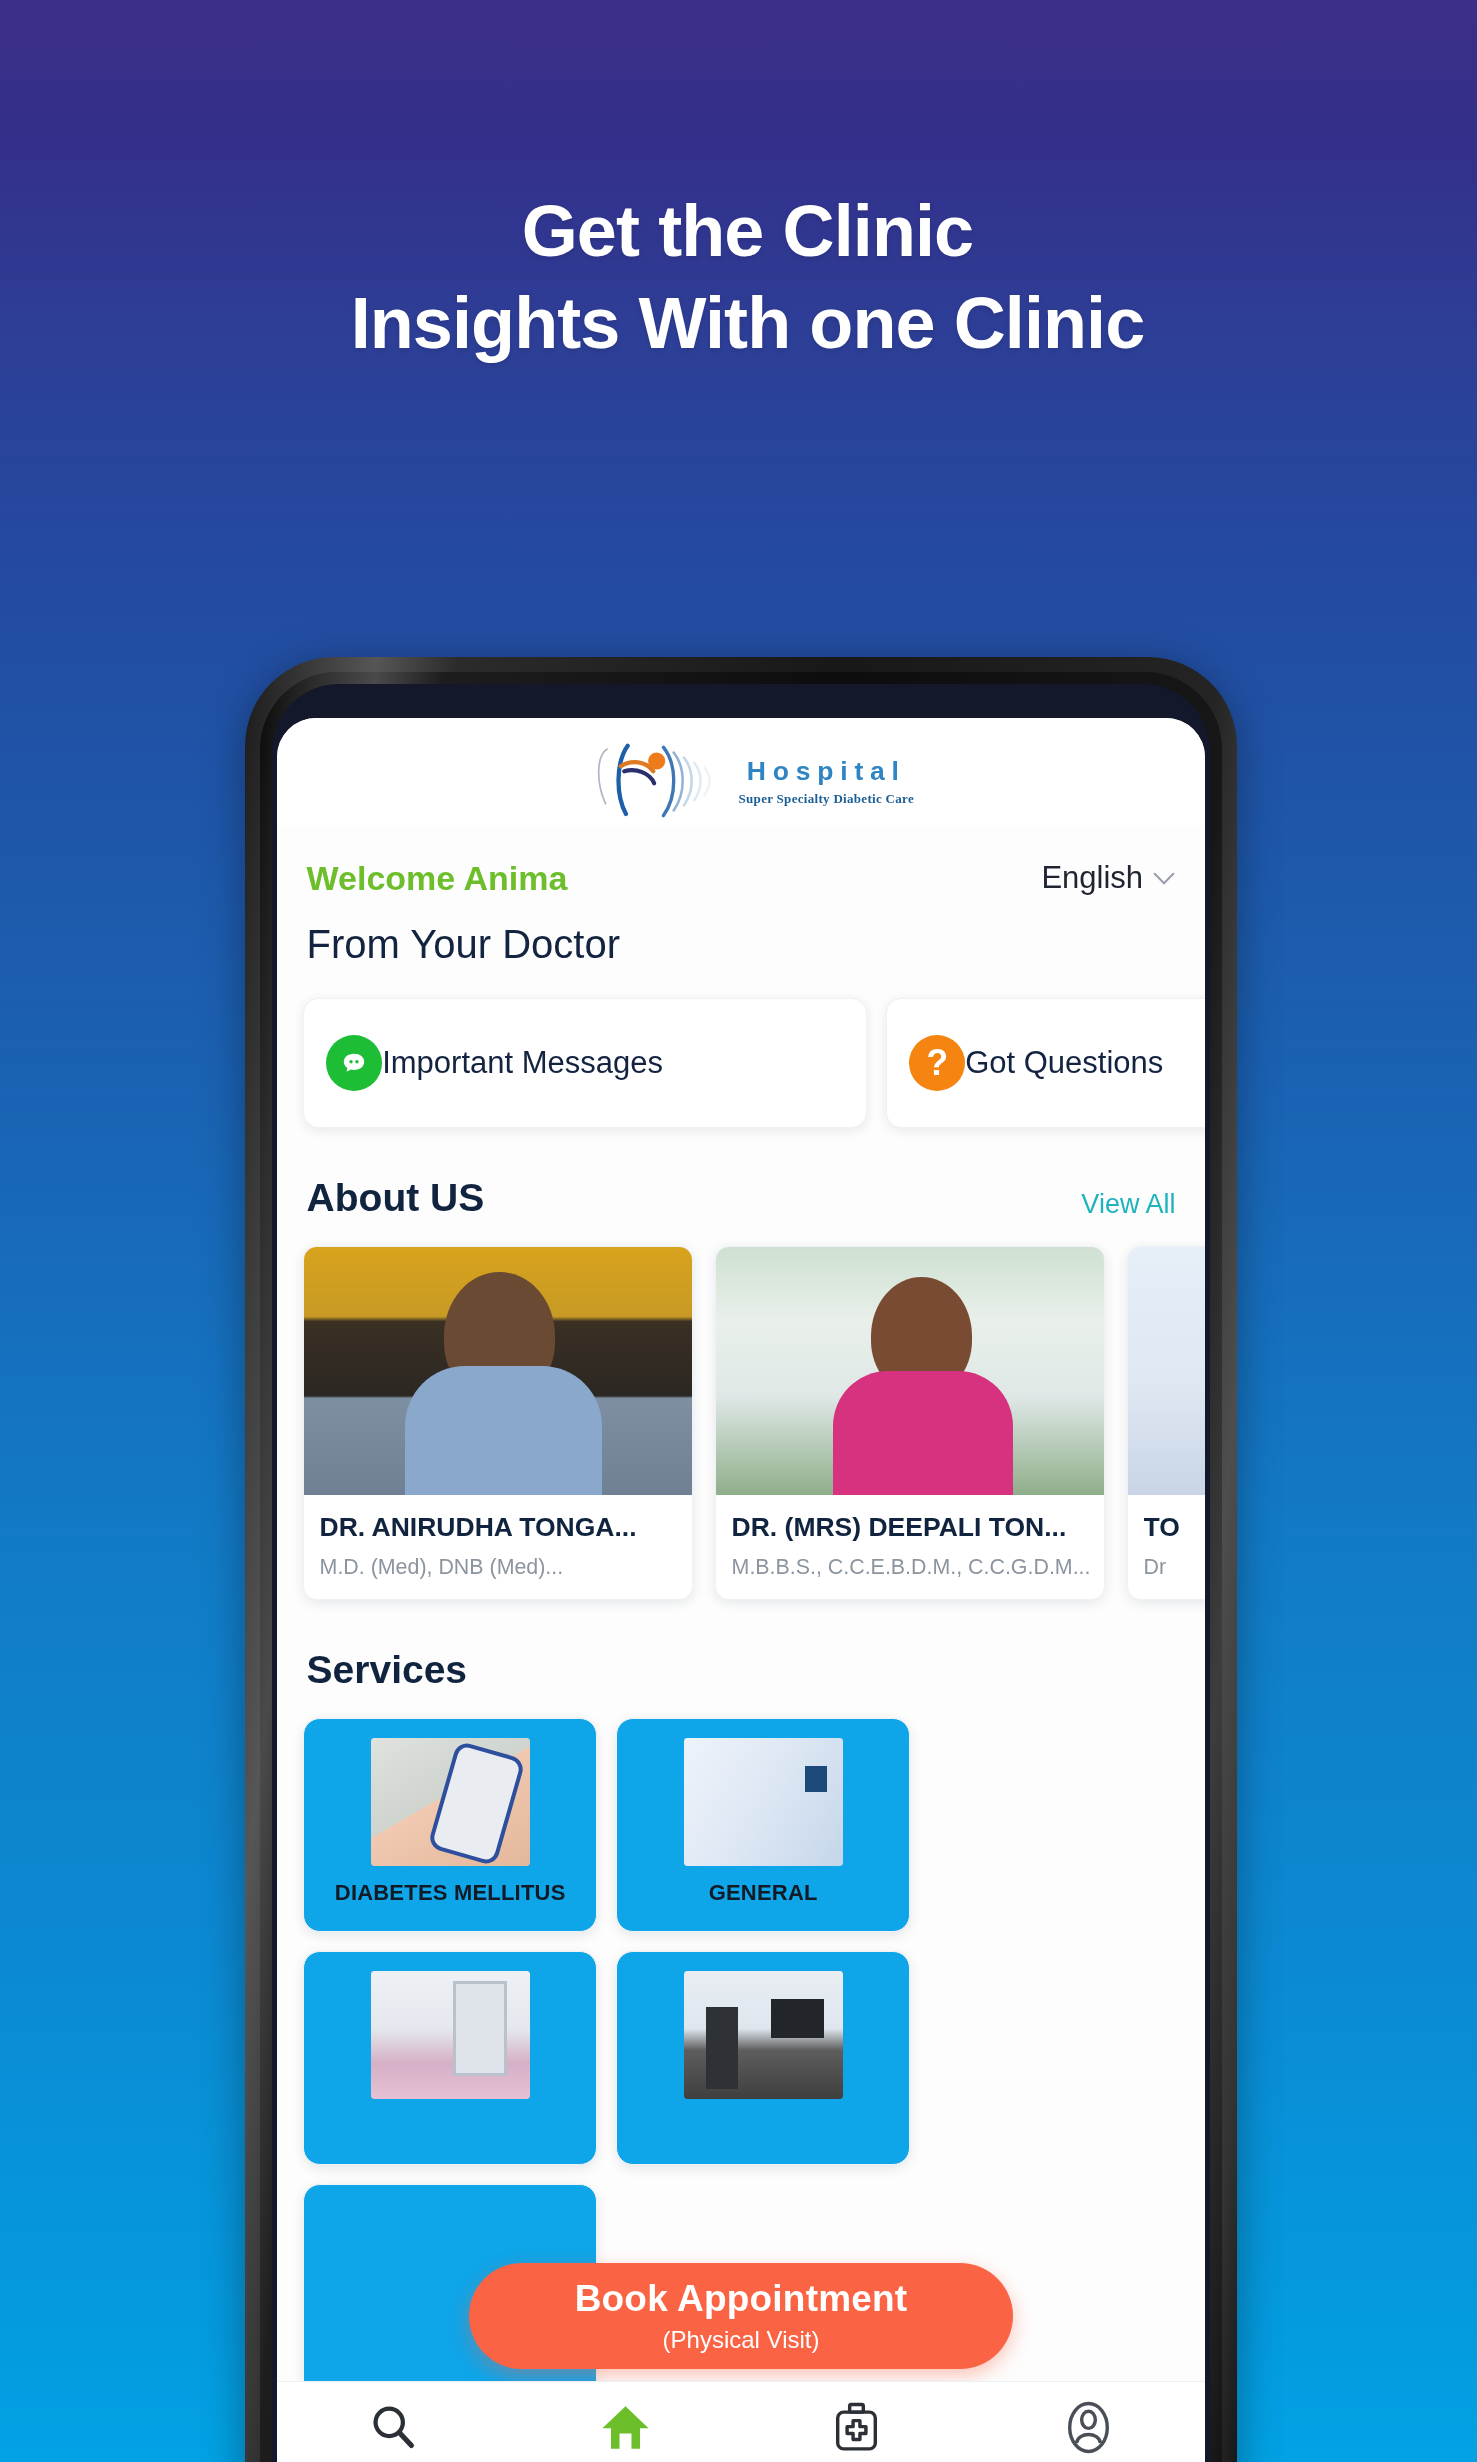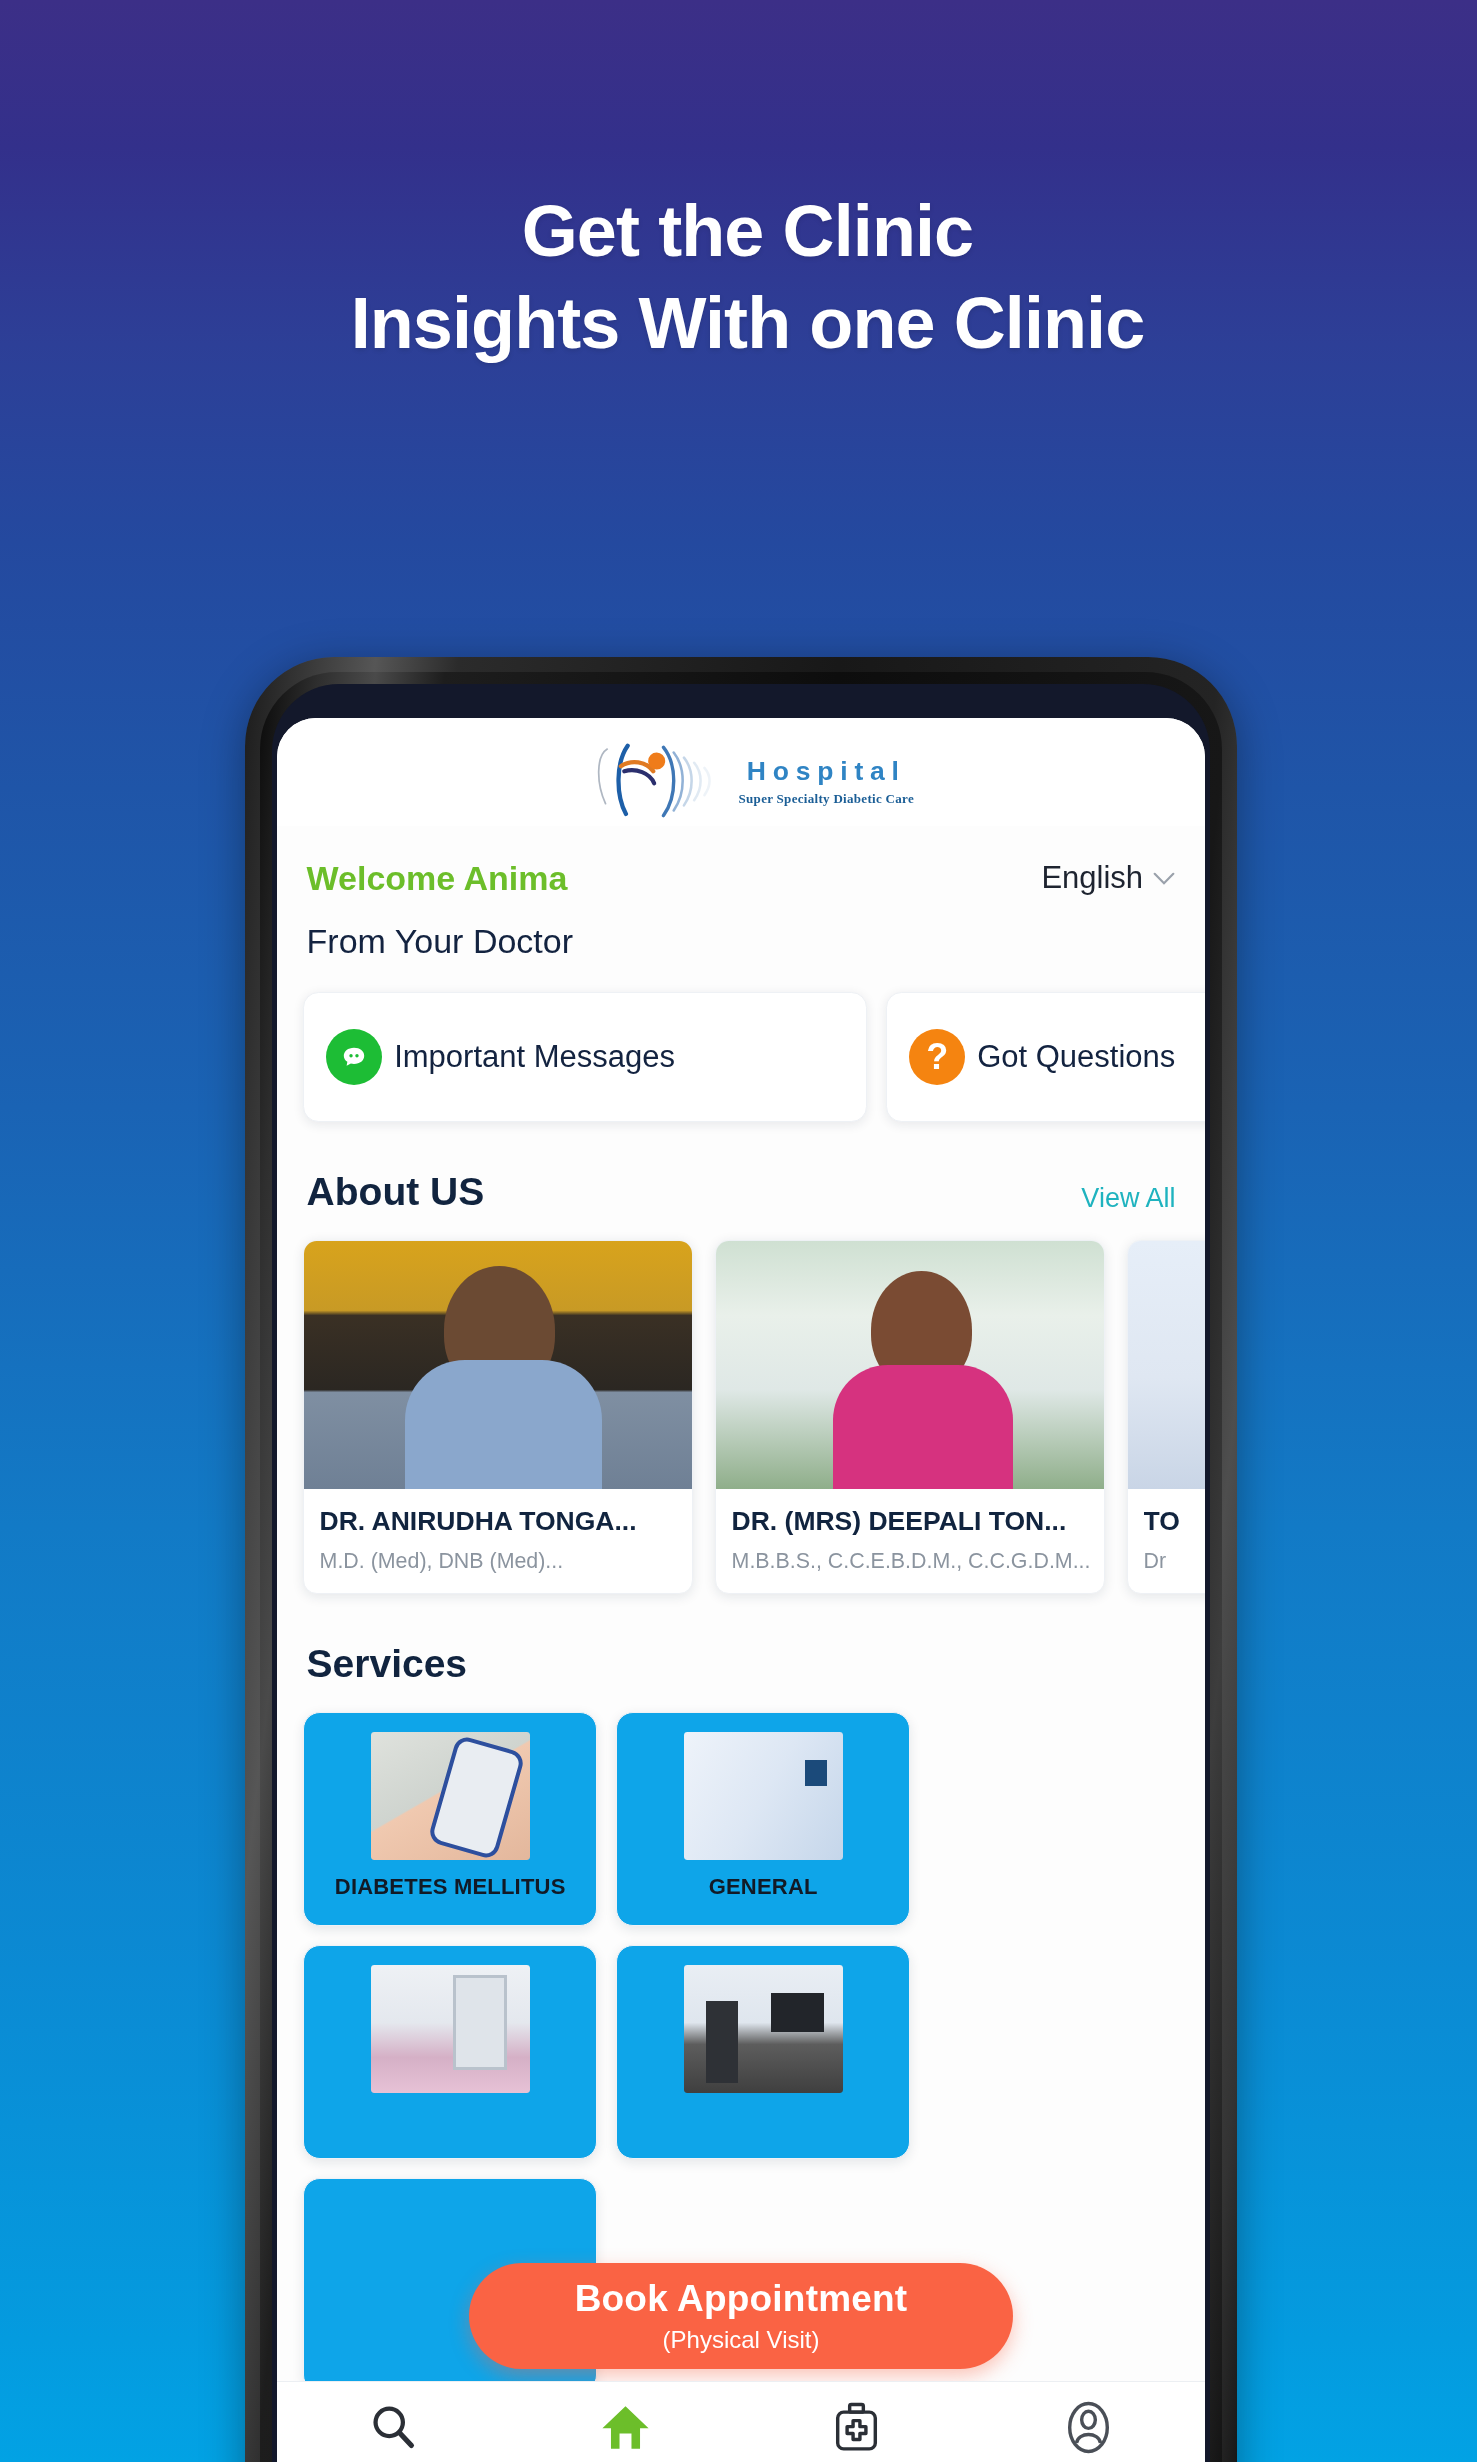--- a/index.html
+++ b/index.html
@@ -108,31 +108,31 @@
   .welcome-row {
     display: flex; align-items: center; justify-content: space-between;
     padding: 32.5px 5.1px 0 5.1px;
   }
   .welcome-name { color: #6cbe2a; font-size: 34px; font-weight: 700; }
   .lang { display: flex; align-items: center; gap: 10.3px; color: #1e2430; font-size: 31px; }
   .chev {
     width: 22px; height: 13px; flex: none;
   }
 
-  .section-sub { padding: 24px 5.1px 0 5.1px; font-size: 34px; color: #132340; }
+  .section-sub { padding: 24px 5.1px 0 5.1px; font-size: 40px; color: #132340; }
 
   .msg-row {
     display: flex; gap: 19px; margin-top: 31px; padding-left: 1.7px;
   }
   .msg-card {
     flex: none; width: 564px; height: 130px;
     background: #ffffff; border-radius: 15.4px;
     border: 0.9px solid #eef1f5;
     box-shadow: 0 2.6px 10.3px rgba(20,35,60,0.09);
-    display: flex; align-items: center; padding: 0 22px; gap: 12px;
+    display: flex; align-items: center; padding: 0 22px; gap: 0px;
     overflow: hidden;
   }
   .badge {
     width: 56px; height: 56px; border-radius: 50%;
     display: flex; align-items: center; justify-content: center;
     flex: none; position: relative;
   }
   .badge.green { background: #1dbd35; }
   .badge.orange { background: #f58410; }
   .badge .qm { color: #fff; font-size: 36px; font-weight: 700; line-height: 1; }

